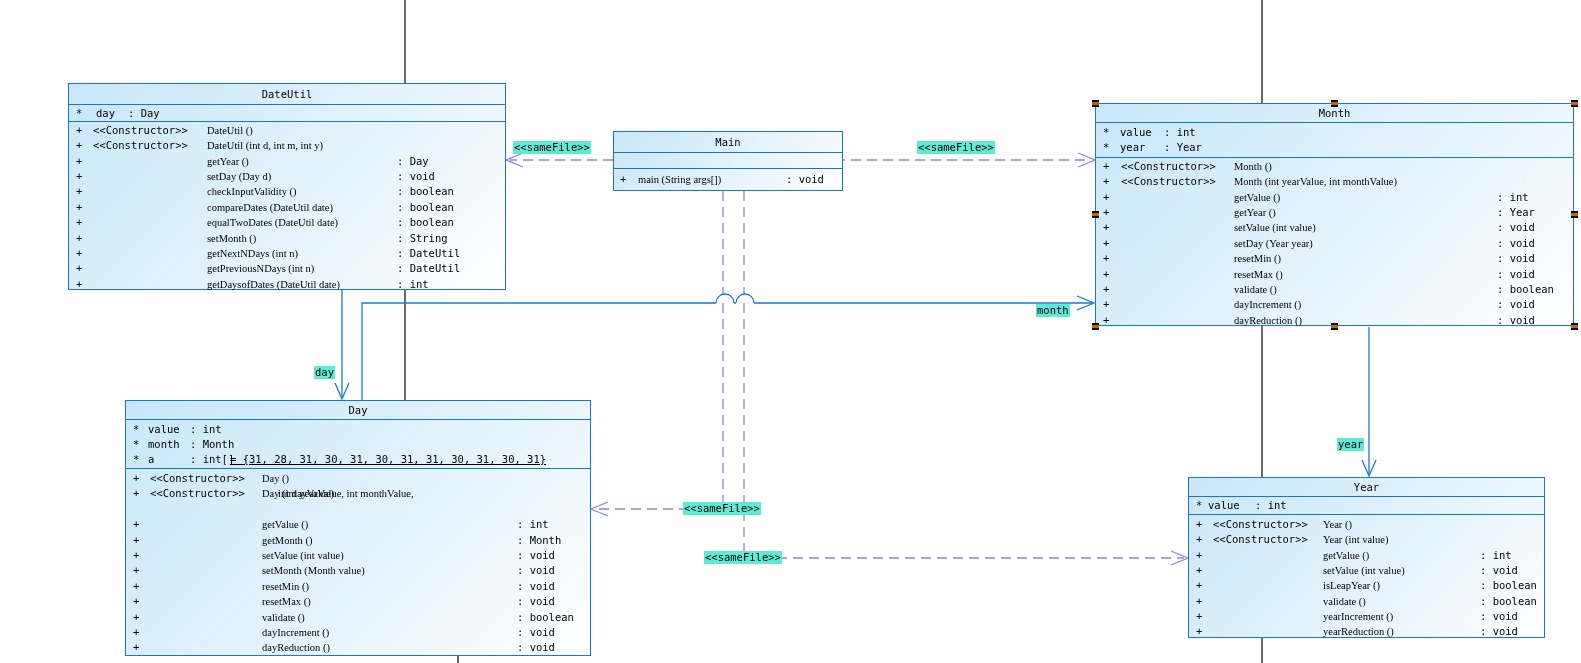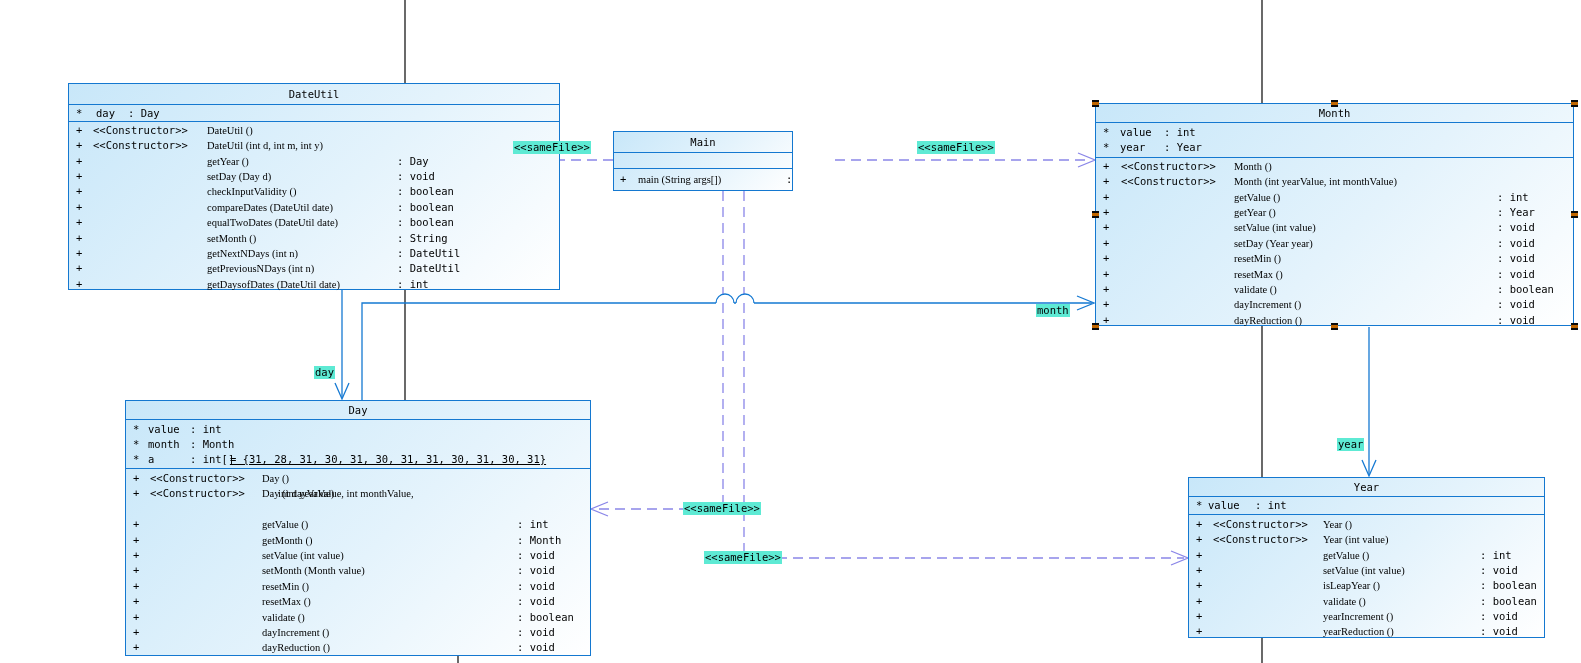--- a/index.html
+++ b/index.html
@@ -25,29 +25,29 @@
   .c-mname{left:var(--name);font-family:Liberation Serif, serif;}
   .c-mtype{left:var(--type);}
   .c-aname{left:var(--aname);}
   .c-atype{left:var(--atype);}
   .c-ainit{left:var(--ainit);text-decoration:underline;}
   .wrap2{display:block;position:static !important;margin-left:16px;}
   .wrap2:empty{display:none;}
   .m-row:has(.wrap2:not(:empty)){height:calc(var(--pitch) * 2) !important;}
 
   
-  .cls-dateutil{left:68px;top:83px;width:492px;height:207px;
+  .cls-dateutil{left:68px;top:83px;width:438px;height:207px;
     --vis:7px;--stereo:24px;--name:138px;--type:328px;--aname:27px;--atype:59px;--pitch:15.36px;}
   .cls-dateutil .cls-title{height:20px;line-height:20px;}
   .cls-dateutil .cls-attrs{height:17px;padding-top:1px;}
   .cls-dateutil .a-row{height:15px;}
   .cls-dateutil .cls-methods{padding-top:1px;}
   .cls-dateutil .m-row{height:15.36px;line-height:15.36px;}
 
-  .cls-main{left:613px;top:131px;width:180px;height:60px;
+  .cls-main{left:613px;top:131px;width:230px;height:60px;
     --vis:6px;--stereo:6px;--name:24px;--type:172px;--aname:24px;--atype:100px;--pitch:15px;}
   .cls-main .cls-title{height:20px;line-height:20px;}
   .cls-main .cls-attrs{height:16px;}
   .cls-main .cls-methods{padding-top:3px;}
   .cls-main .m-row{height:15px;}
 
   .cls-month{left:1095px;top:103px;width:479px;height:223px;
     --vis:7px;--stereo:25px;--name:138px;--type:401px;--aname:24px;--atype:68px;--pitch:15.36px;}
   .cls-month .cls-title{height:18px;line-height:18px;}
   .cls-month .cls-attrs{height:35px;padding-top:2px;}

